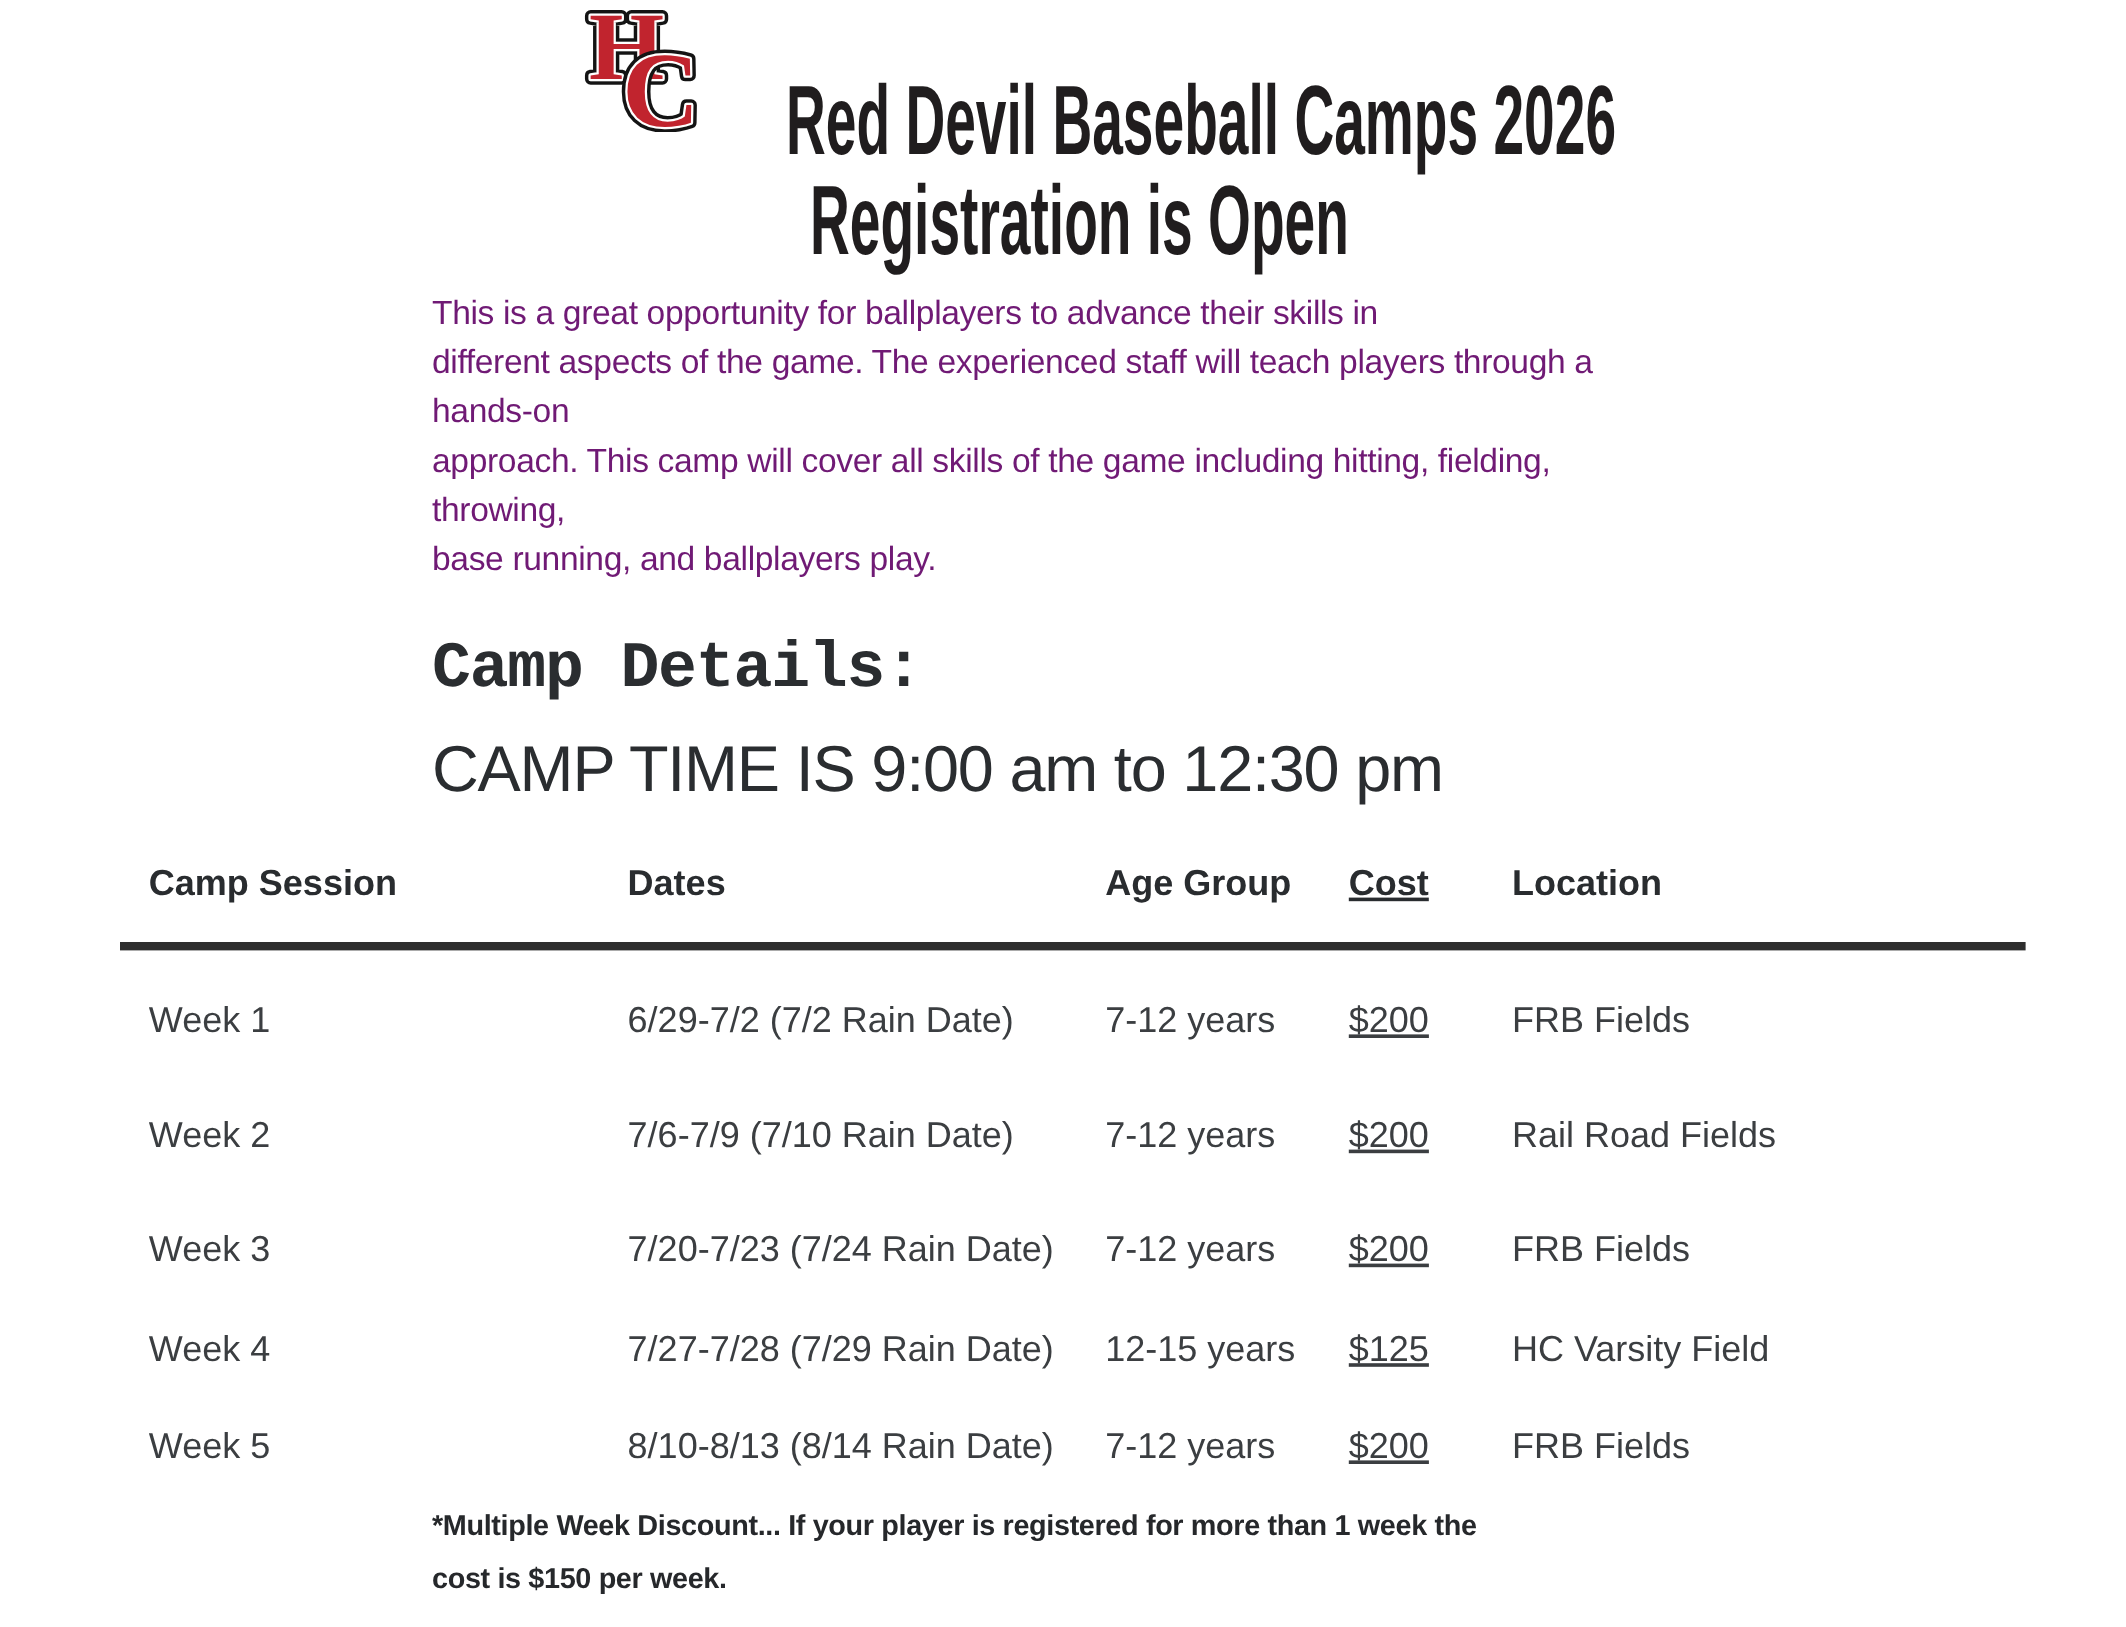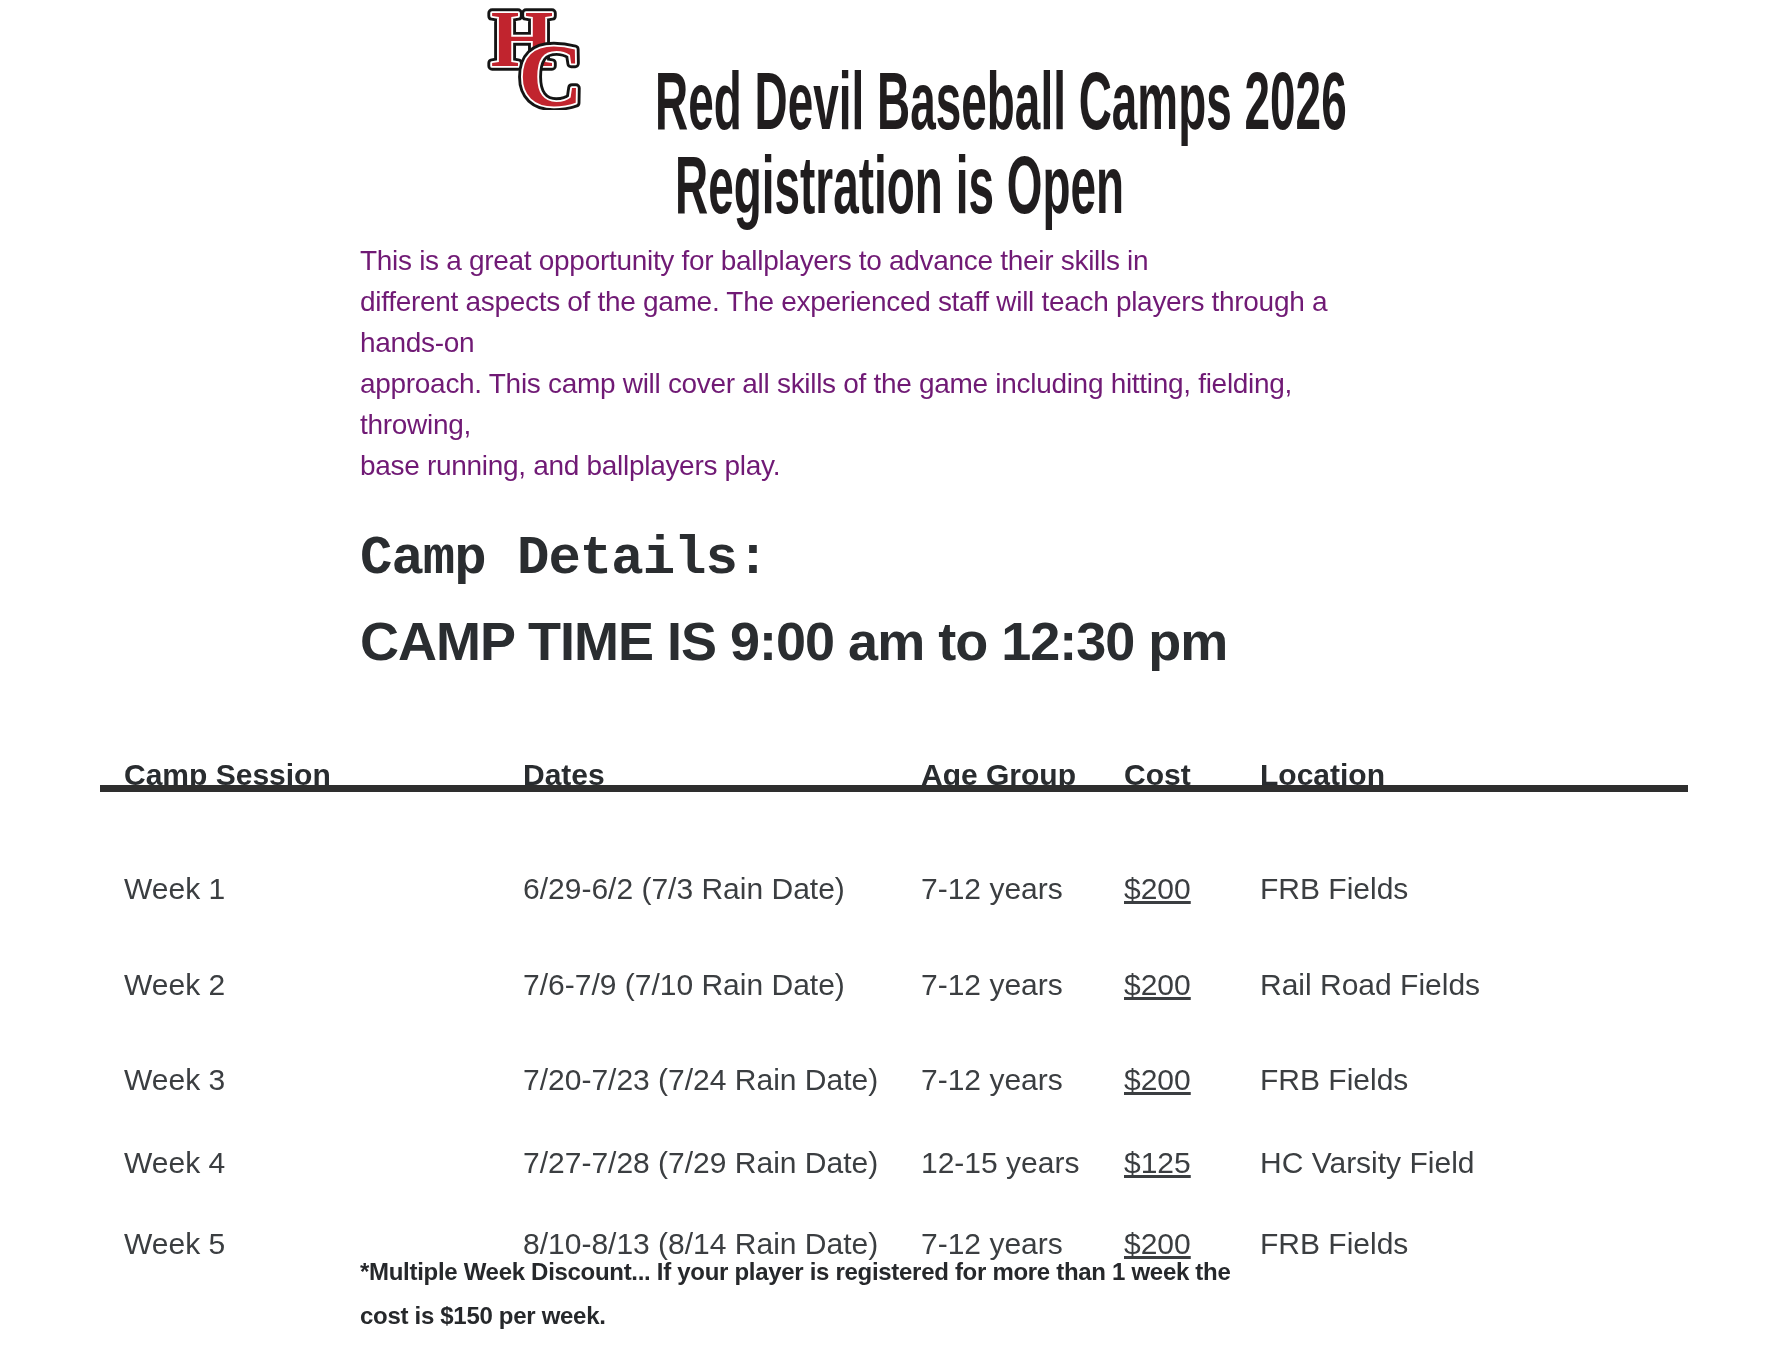--- a/index.html
+++ b/index.html
@@ -58,32 +58,31 @@
     letter-spacing:-1px;
     color:#2a2d30;
     white-space:nowrap;
     font-family:Liberation Mono, monospace;
   }
   .h-camp-time{
     position:absolute;
     left:360px; top:610px;
     margin:0;
     font-size:54px;
-    font-weight:bold;
+    font-weight:normal;
     letter-spacing:-1px;
     color:#2a2d30;
     white-space:nowrap;
   }
 
   
   .trow{
     position:absolute;
     left:0; right:0;
     height:40px;
-    margin-top:38px;
   }
   .cell{
     position:absolute;
     top:0;
     font-size:30px;
     line-height:38px;
     color:#3b3e41;
     white-space:nowrap;
   }
   .thead .cell{
@@ -156,21 +155,21 @@
     <span class="cell c2">Age Group</span>
     <span class="cell c3">Cost</span>
     <span class="cell c4">Location</span>
   </div>
 
   <div class="divider"></div>
 
   <div id="tbody">
       <div class="trow" style="top: 832px; padding-left: 11px;">
         <span class="cell c0">Week 1</span>
-        <span class="cell c1">6/29-6/2 (7/3 Rain Date)</span>
+        <span class="cell c1">6/29-7/2 (7/2 Rain Date)</span>
         <span class="cell c2">7-12 years</span>
         <span class="cell c3">$200</span>
         <span class="cell c4">FRB Fields</span>
       </div>
       <div class="trow" style="top: 928px;">
         <span class="cell c0">Week 2</span>
         <span class="cell c1">7/6-7/9 (7/10 Rain Date)</span>
         <span class="cell c2">7-12 years</span>
         <span class="cell c3">$200</span>
         <span class="cell c4">Rail Road Fields</span>

